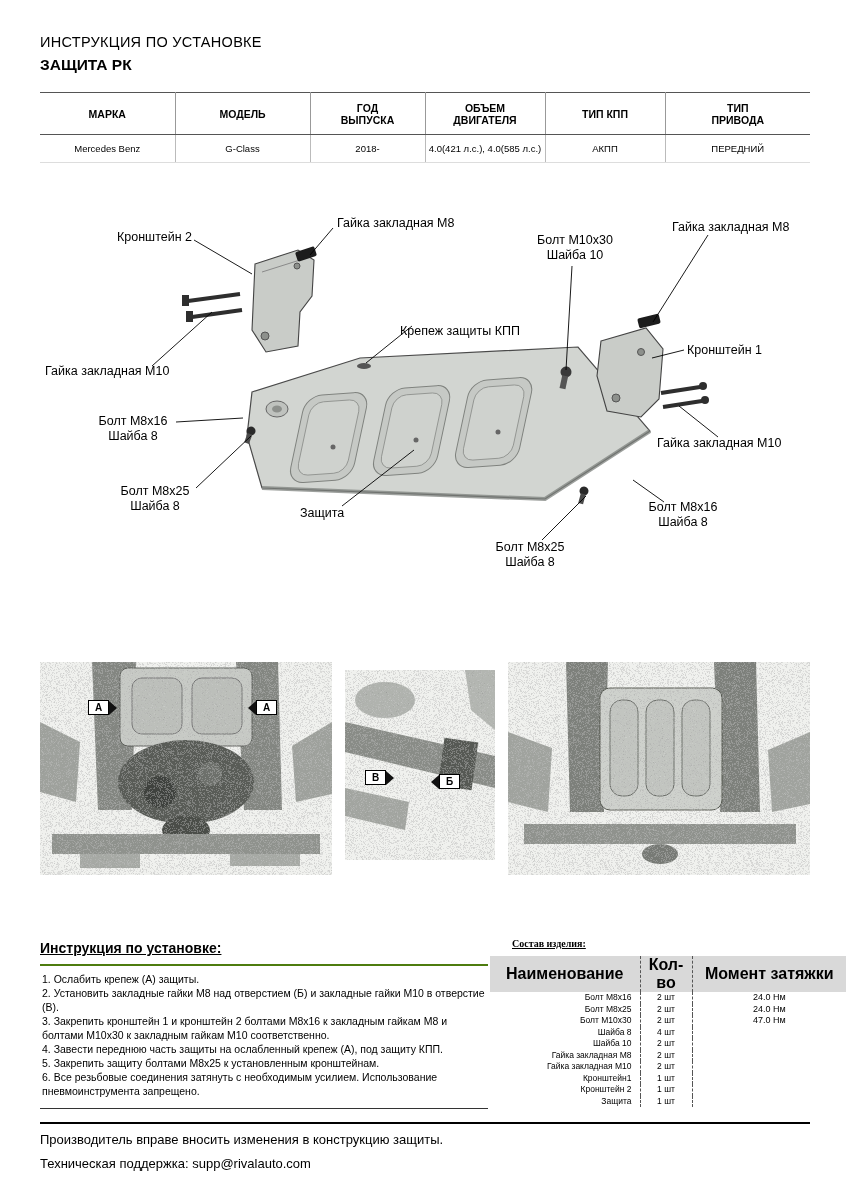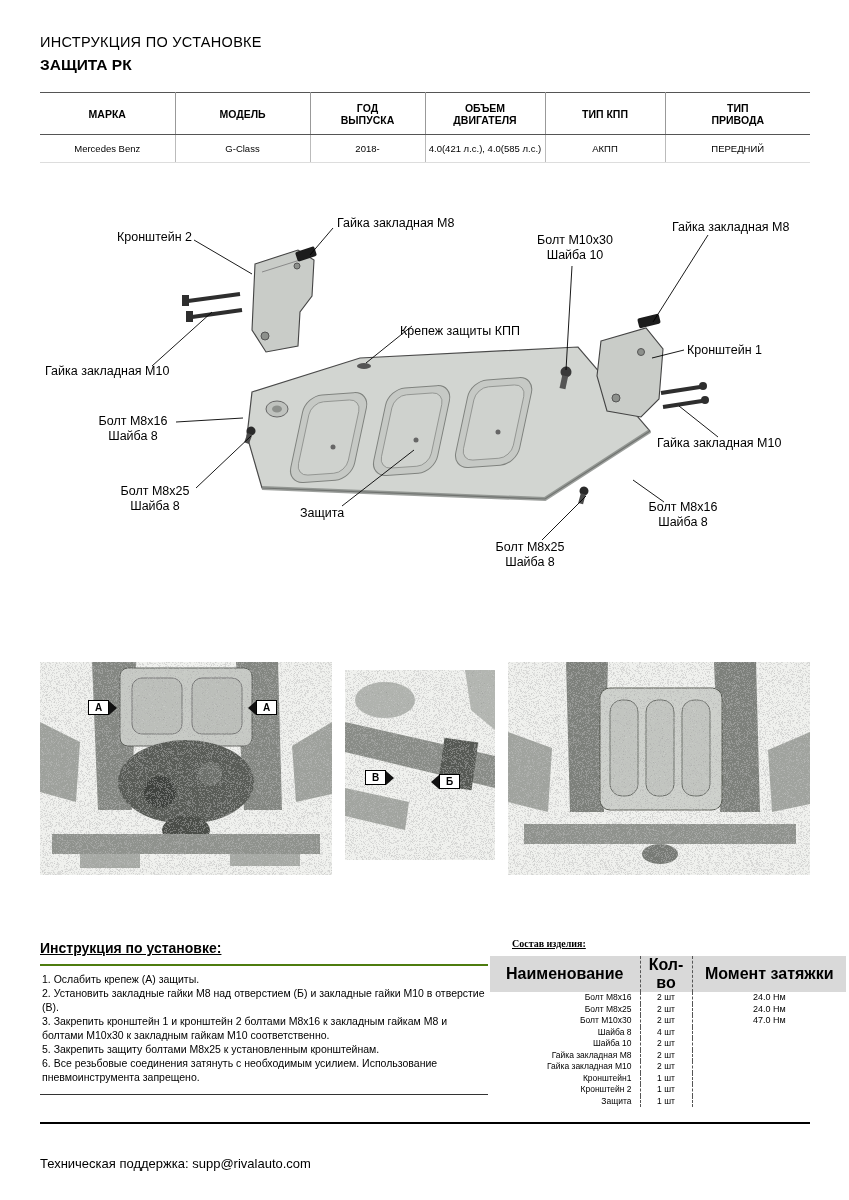--- a/index.html
+++ b/index.html
@@ -299,20 +299,21 @@
       <rect width="302" height="213" filter="url(#n3)" opacity="0.45"></rect>
     </svg>
   </div>
 
   <div class="instr">
     <div class="instr-title">Инструкция по установке:</div>
     <ul class="instr-list">
       <li>1. Ослабить крепеж (А) защиты.</li>
       <li>2. Установить закладные гайки М8 над отверстием (Б) и закладные гайки М10 в отверстие (В).</li>
       <li>3. Закрепить кронштейн 1 и кронштейн 2 болтами М8х16 к закладным гайкам М8 и болтами М10х30 к закладным гайкам М10 соответственно.</li>
+      <li>4. Завести переднюю часть защиты на ослабленный крепеж (А), под защиту КПП.</li>
       <li>5. Закрепить защиту болтами М8х25 к установленным кронштейнам.</li>
       <li>6. Все резьбовые соединения затянуть с необходимым усилием. Использование пневмоинструмента запрещено.</li>
     </ul>
   </div>
 
   <div class="comp">
     <div class="comp-title">Состав изделия:</div>
     <table class="comp-table">
       <colgroup>
           <col class="c-name">
@@ -375,17 +376,18 @@
         <tr>
             <td class="name">Защита</td>
             <td class="qty">1 шт</td>
             <td class="torque"></td>
           </tr>
       </tbody>
     </table>
   </div>
 
   <div class="footer-rule"></div>
+  <div class="footer-l1">Производитель вправе вносить изменения в конструкцию защиты.</div>
   <div class="footer-l2">
     <span>Техническая поддержка: </span><span class="email">supp@rivalauto.com</span>
   </div>
 
 </div>
 
 </body></html>

